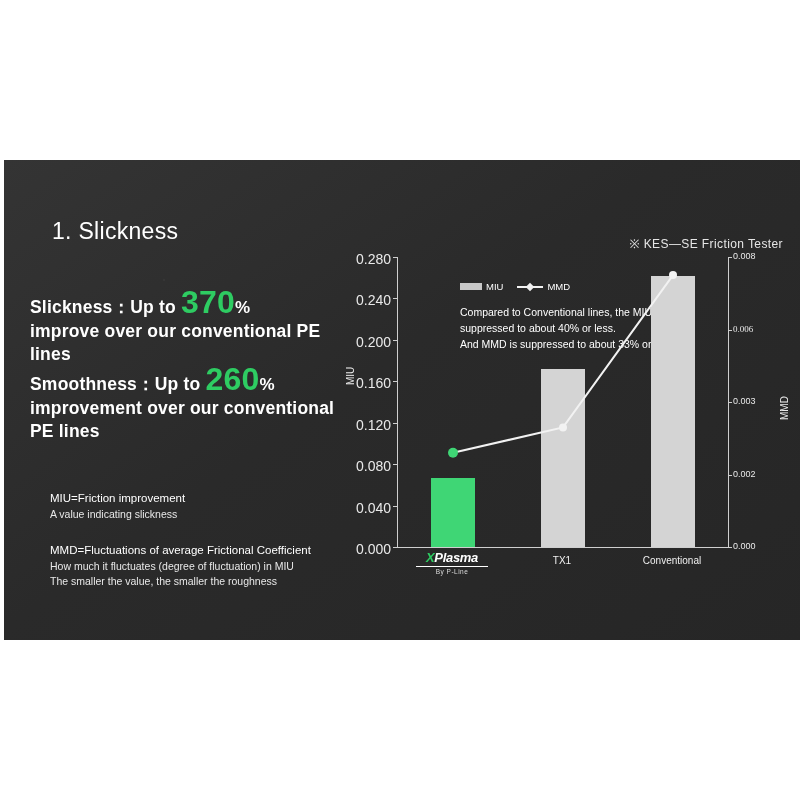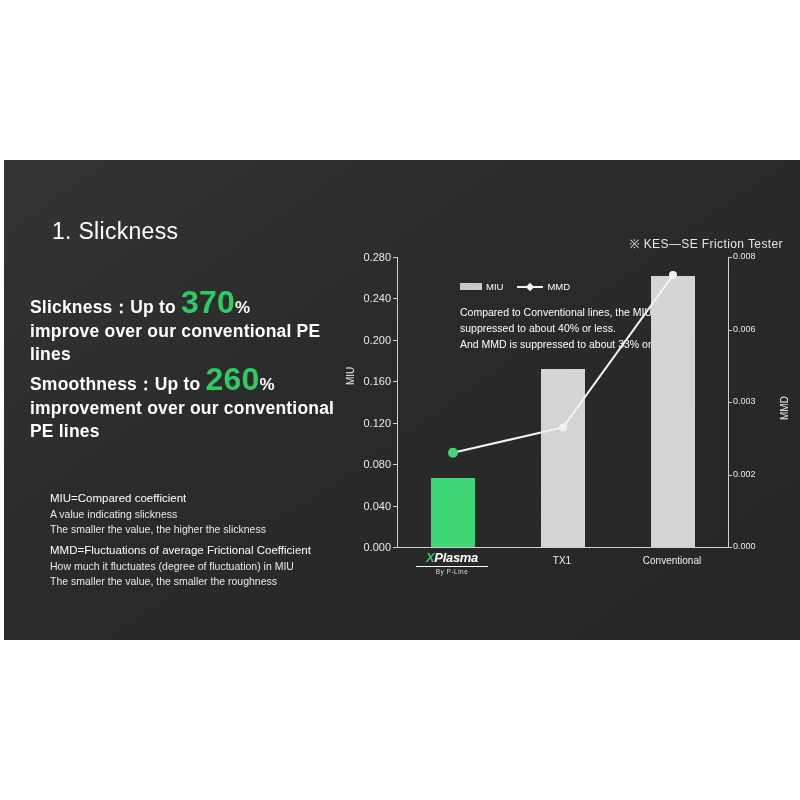--- a/index.html
+++ b/index.html
@@ -103,21 +103,21 @@
     top: 22px;
     width: 330px;
     height: 290px;
     border-left: 1px solid #cfcfcf;
     border-right: 1px solid #cfcfcf;
     border-bottom: 1px solid #cfcfcf;
   }
   .ytick {
     position: absolute;
     color: #e9e9e9;
-    font-size: 11px;
+    font-size: 14px;
     text-align: right;
     width: 42px;
   }
   .ytick-r {
     position: absolute;
     color: #e9e9e9;
     font-size: 9px;
     text-align: left;
     width: 42px;
   }
@@ -226,23 +226,22 @@
       <span>Slickness：Up to </span><span class="big">370</span><span class="pct">%</span><br>
       <span>improve over our conventional PE lines</span>
     </div>
 
     <div class="claim" id="claim2">
       <span>Smoothness：Up to </span><span class="big">260</span><span class="pct">%</span><br>
       <span>improvement over our conventional PE lines</span>
     </div>
 
     <div class="note" id="note1">
-      <span class="hd">MIU=Compared coefficient</span>
+      <span class="hd">MIU=Friction improvement</span>
       <span>A value indicating slickness</span><br>
-      <span>The smaller the value, the higher the slickness</span>
     </div>
     <div class="note" id="note2">
       <span class="hd">MMD=Fluctuations of average Frictional Coefficient</span>
       <span>How much it fluctuates (degree of fluctuation) in MIU</span><br>
       <span>The smaller the value, the smaller the roughness</span>
     </div>
 
     <div id="chart-wrap">
       <div id="tester-label">※ KES—SE Friction Tester</div>
 
@@ -298,21 +297,21 @@
           <div class="ytick" style="left: 0px; top: 16px;">0.280</div>
           <div class="tickmark" style="left: 44px; top: 22px;"></div>
         </div>
       <div id="axis-right">
           <div class="ytick-r" style="left: 384px; top: 306px;">0.000</div>
           <div class="tickmark" style="left: 379px; top: 312px;"></div>
           <div class="ytick-r" style="left: 384px; top: 233.5px;">0.002</div>
           <div class="tickmark" style="left: 379px; top: 239.5px;"></div>
           <div class="ytick-r" style="left: 384px; top: 161px;">0.003</div>
           <div class="tickmark" style="left: 379px; top: 167px;"></div>
-          <div class="ytick-r" style="left: 384px; top: 88.5px;">0.006</div>
+          <div class="ytick-r" style="left: 384px; top: 88.5px; font-family: Liberation Serif, serif;">0.006</div>
           <div class="tickmark" style="left: 379px; top: 94.5px;"></div>
           <div class="ytick-r" style="left: 384px; top: 16px;">0.008</div>
           <div class="tickmark" style="left: 379px; top: 22px;"></div>
         </div>
       <div id="axis-x">
           <div class="xcat" style="left: 158px; top: 320px;">TX1</div>
           <div class="xcat" style="left: 268px; top: 320px;">Conventional</div>
         </div>
 
       <div id="logo" style="left: 48px; top: 316px;">

